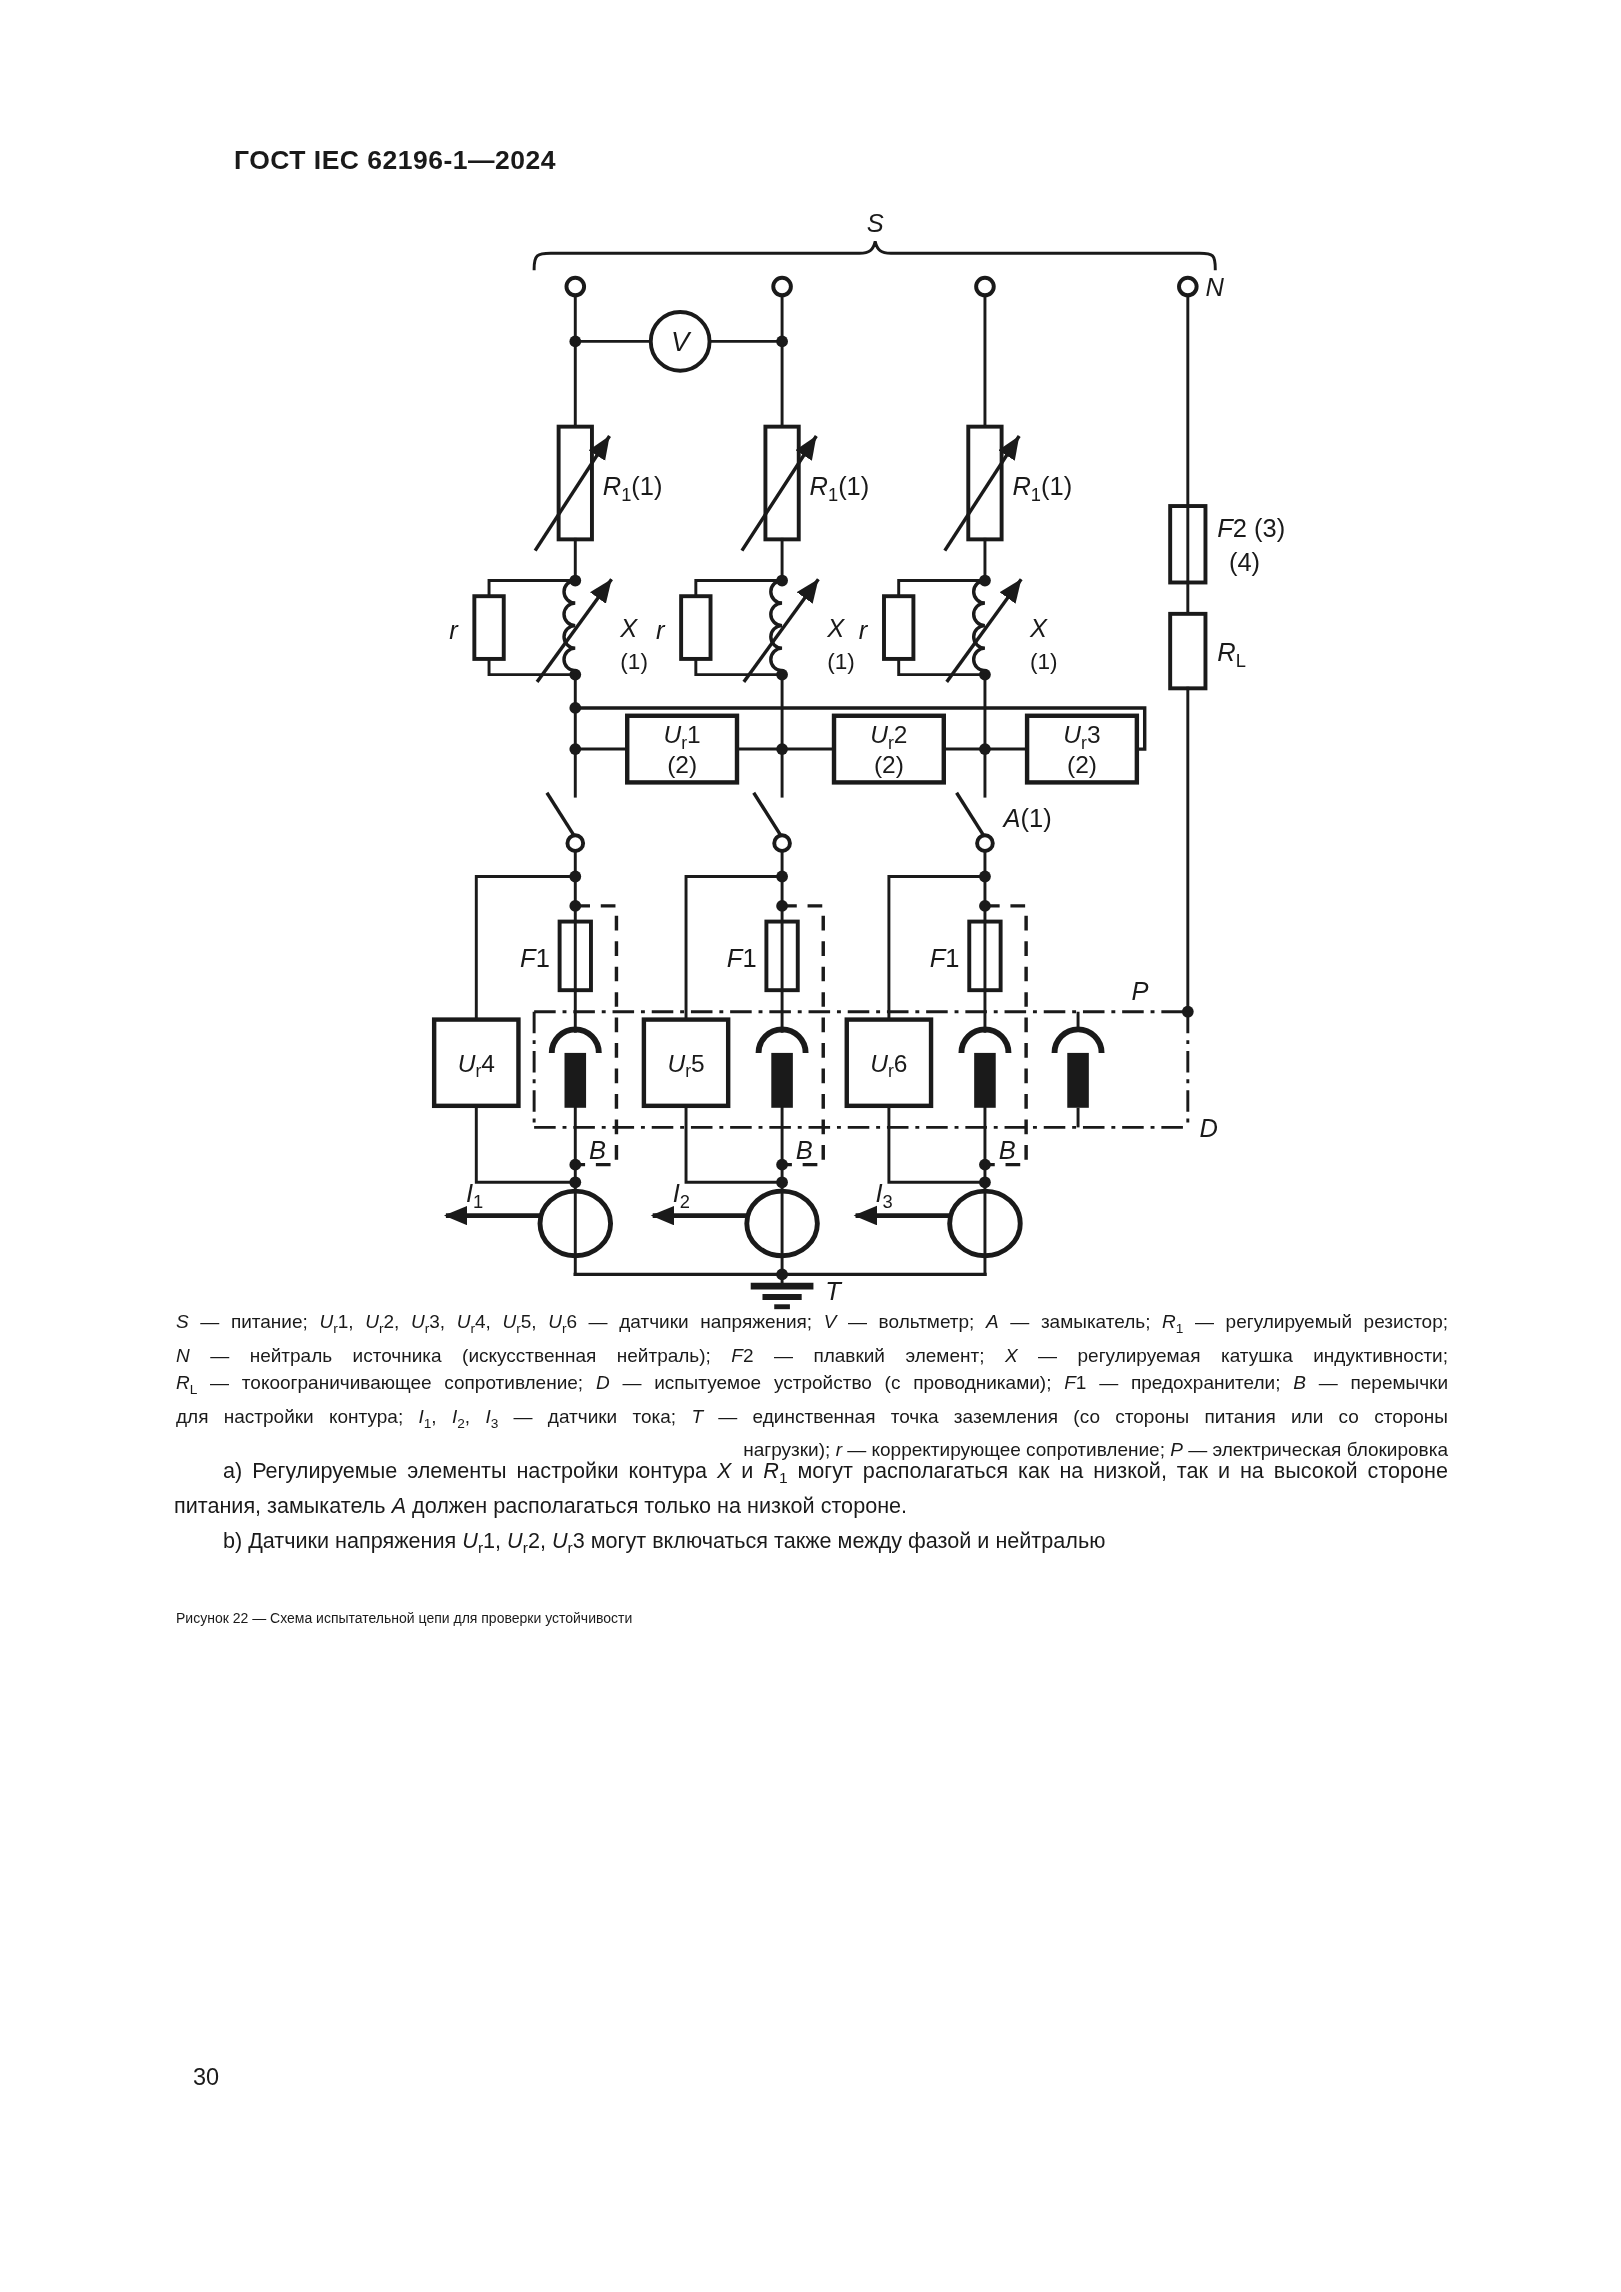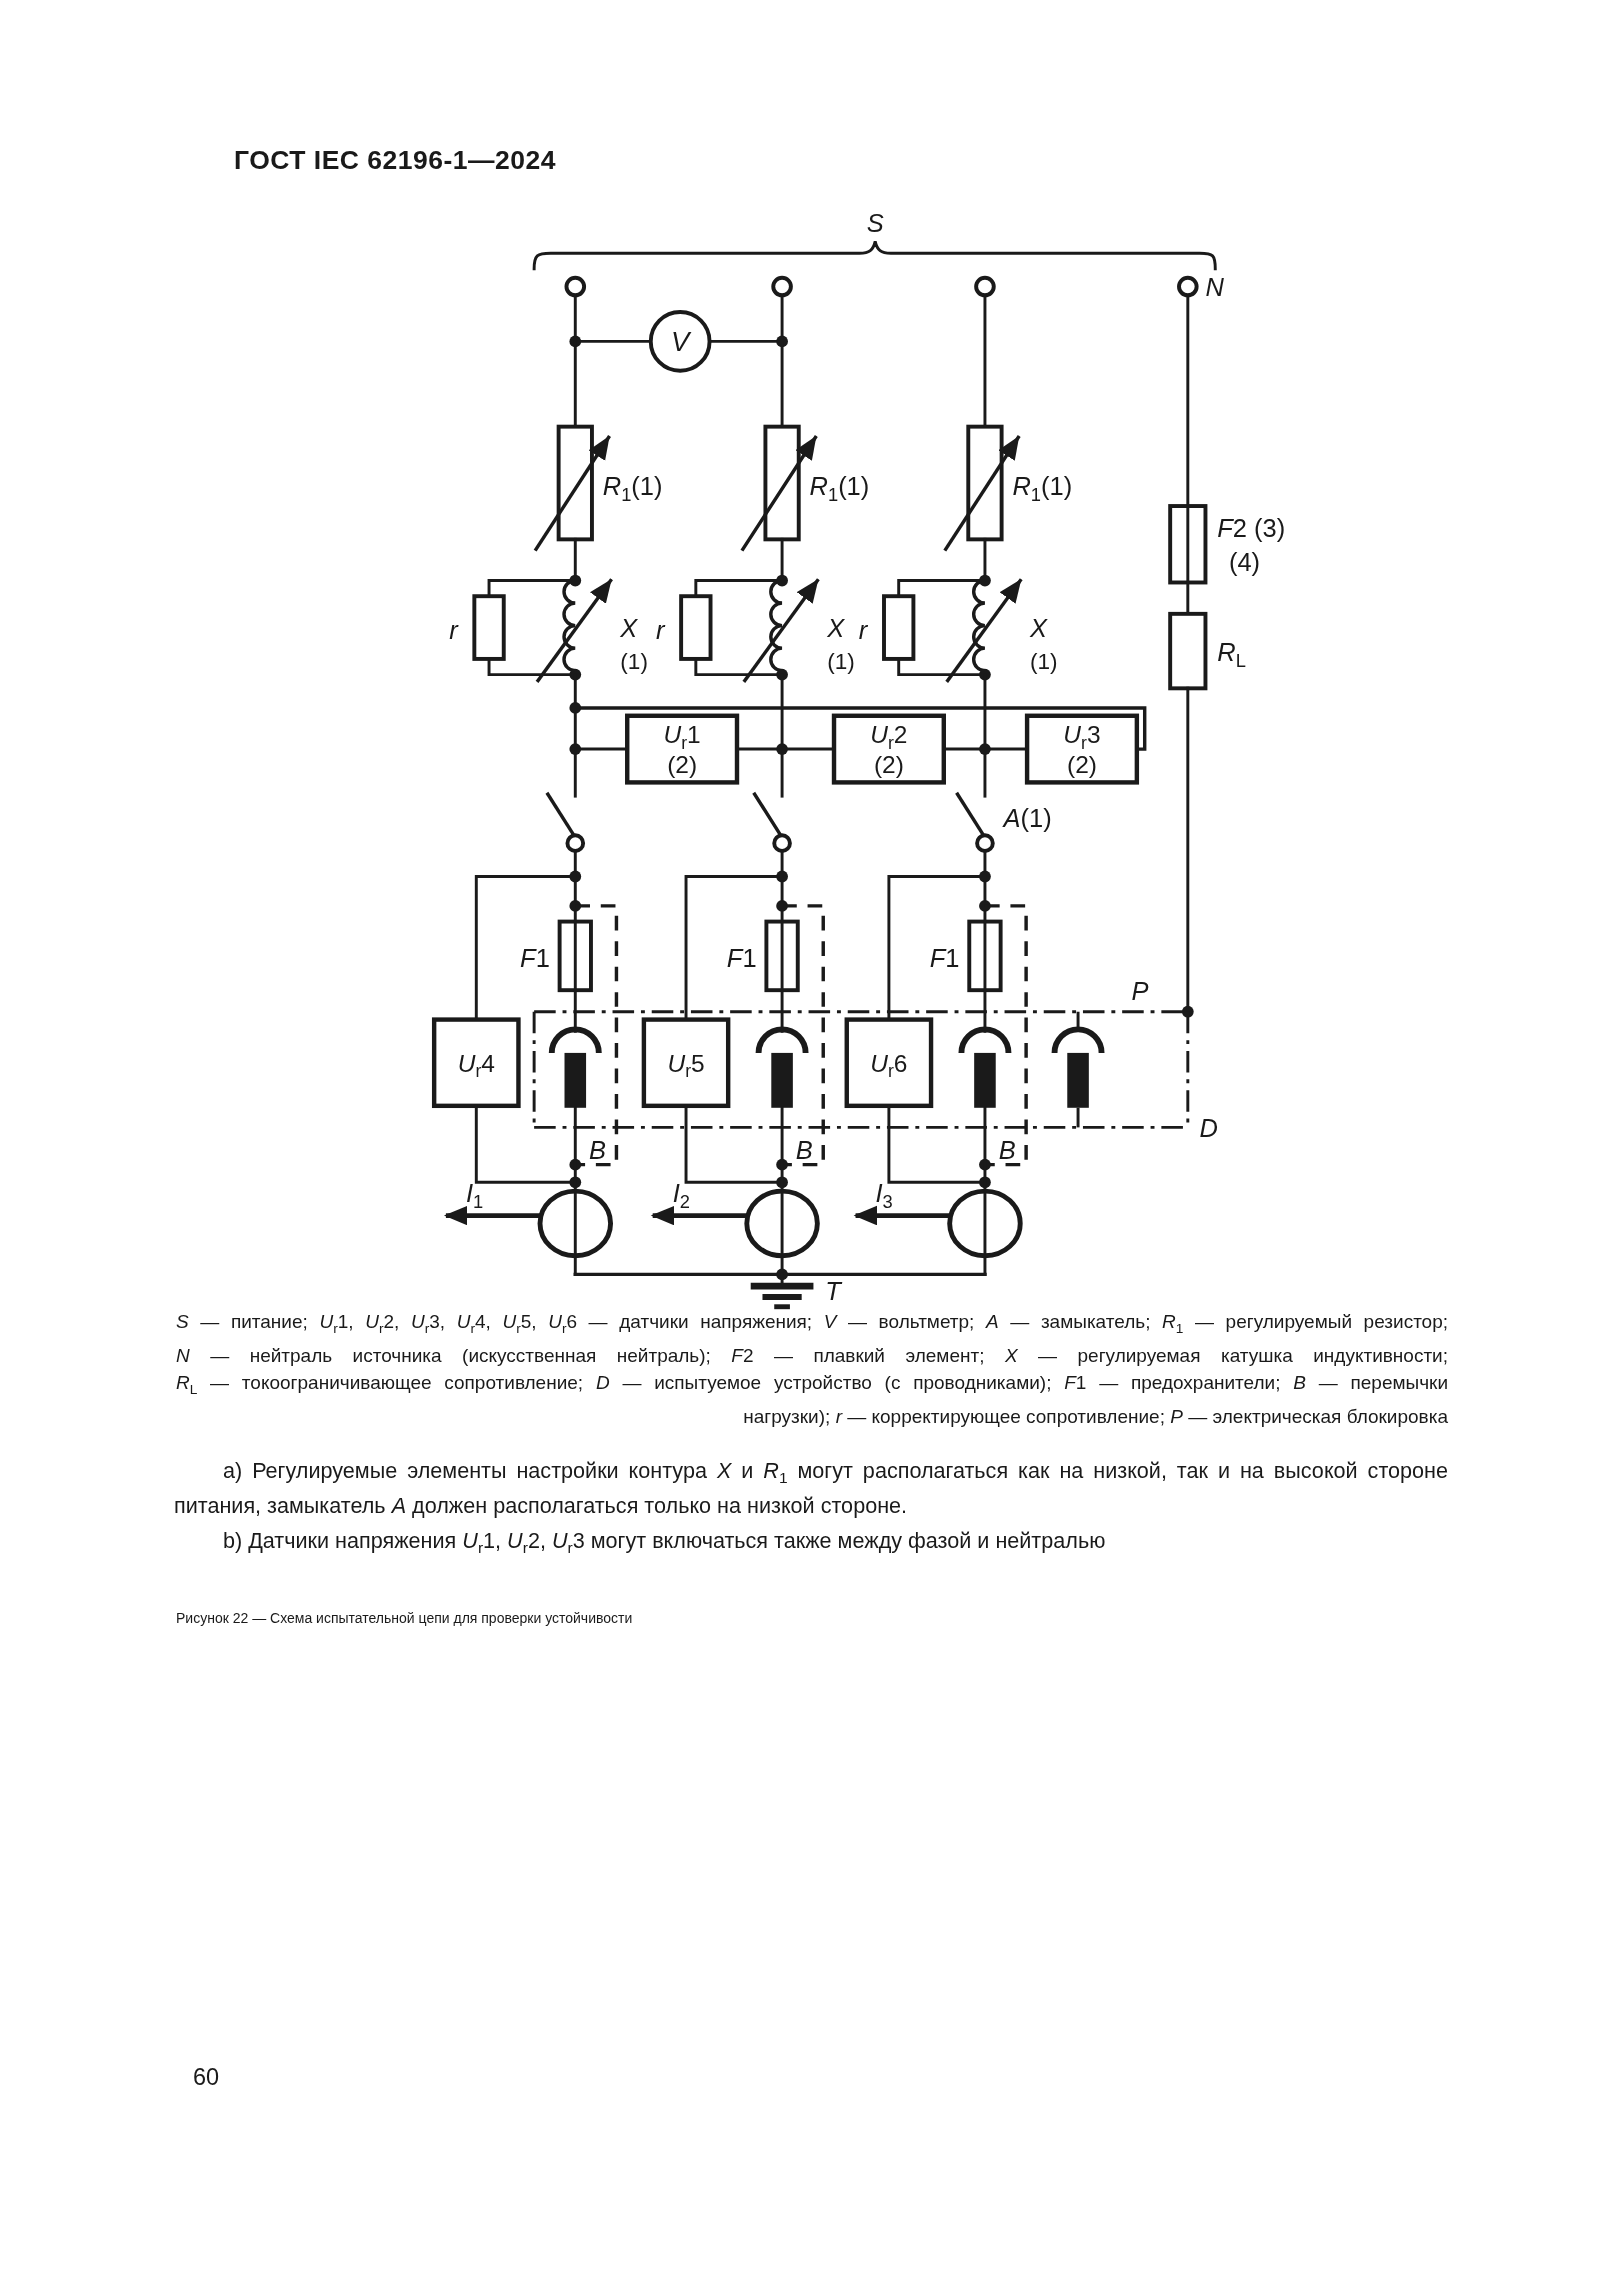--- a/index.html
+++ b/index.html
@@ -311,28 +311,29 @@
       <line x1="778" y1="1323" x2="818" y2="1323" stroke="#1a1a1a" stroke-width="6"></line>
       <line x1="790" y1="1333" x2="806" y2="1333" stroke="#1a1a1a" stroke-width="5"></line>
       <text class="lbl" x="842" y="1326"><tspan font-style="italic">T</tspan></text>
     </g>
   </svg>
 
   <div class="legend">
     <div class="just"><i>S</i> — питание; <i>U</i><sub>r</sub>1, <i>U</i><sub>r</sub>2, <i>U</i><sub>r</sub>3, <i>U</i><sub>r</sub>4, <i>U</i><sub>r</sub>5, <i>U</i><sub>r</sub>6 — датчики напряжения; <i>V</i> — вольтметр; <i>A</i> — замыкатель; <i>R</i><sub>1</sub> — регулируемый резистор;</div>
     <div class="just"><i>N</i> — нейтраль источника (искусственная нейтраль); <i>F</i>2 — плавкий элемент; <i>X</i> — регулируемая катушка индуктивности;</div>
     <div class="just"><i>R</i><sub>L</sub> — токоограничивающее сопротивление; <i>D</i> — испытуемое устройство (с проводниками); <i>F</i>1 — предохранители; <i>B</i> — перемычки</div>
+    <div class="just">для настройки контура; <i>I</i><sub>1</sub>, <i>I</i><sub>2</sub>, <i>I</i><sub>3</sub> — датчики тока; <i>T</i> — единственная точка заземления (со стороны питания или со стороны</div>
     <div class="center">нагрузки); <i>r</i> — корректирующее сопротивление; <i>P</i> — электрическая блокировка</div>
   </div>
 
   <div class="notes">
     <p>a) Регулируемые элементы настройки контура <i>X</i> и <i>R</i><sub>1</sub> могут располагаться как на низкой, так и на высокой стороне питания, замыкатель <i>A</i> должен располагаться только на низкой стороне.</p>
     <p>b) Датчики напряжения <i>U</i><sub>r</sub>1, <i>U</i><sub>r</sub>2, <i>U</i><sub>r</sub>3 могут включаться также между фазой и нейтралью</p>
   </div>
 
   <div class="caption">
     <div>Рисунок 22 — Схема испытательной цепи для проверки устойчивости</div>
   </div>
 
-  <div class="pagenum">60</div>
+  <div class="pagenum">30</div>
 
 </div>
 
 
 </body></html>

